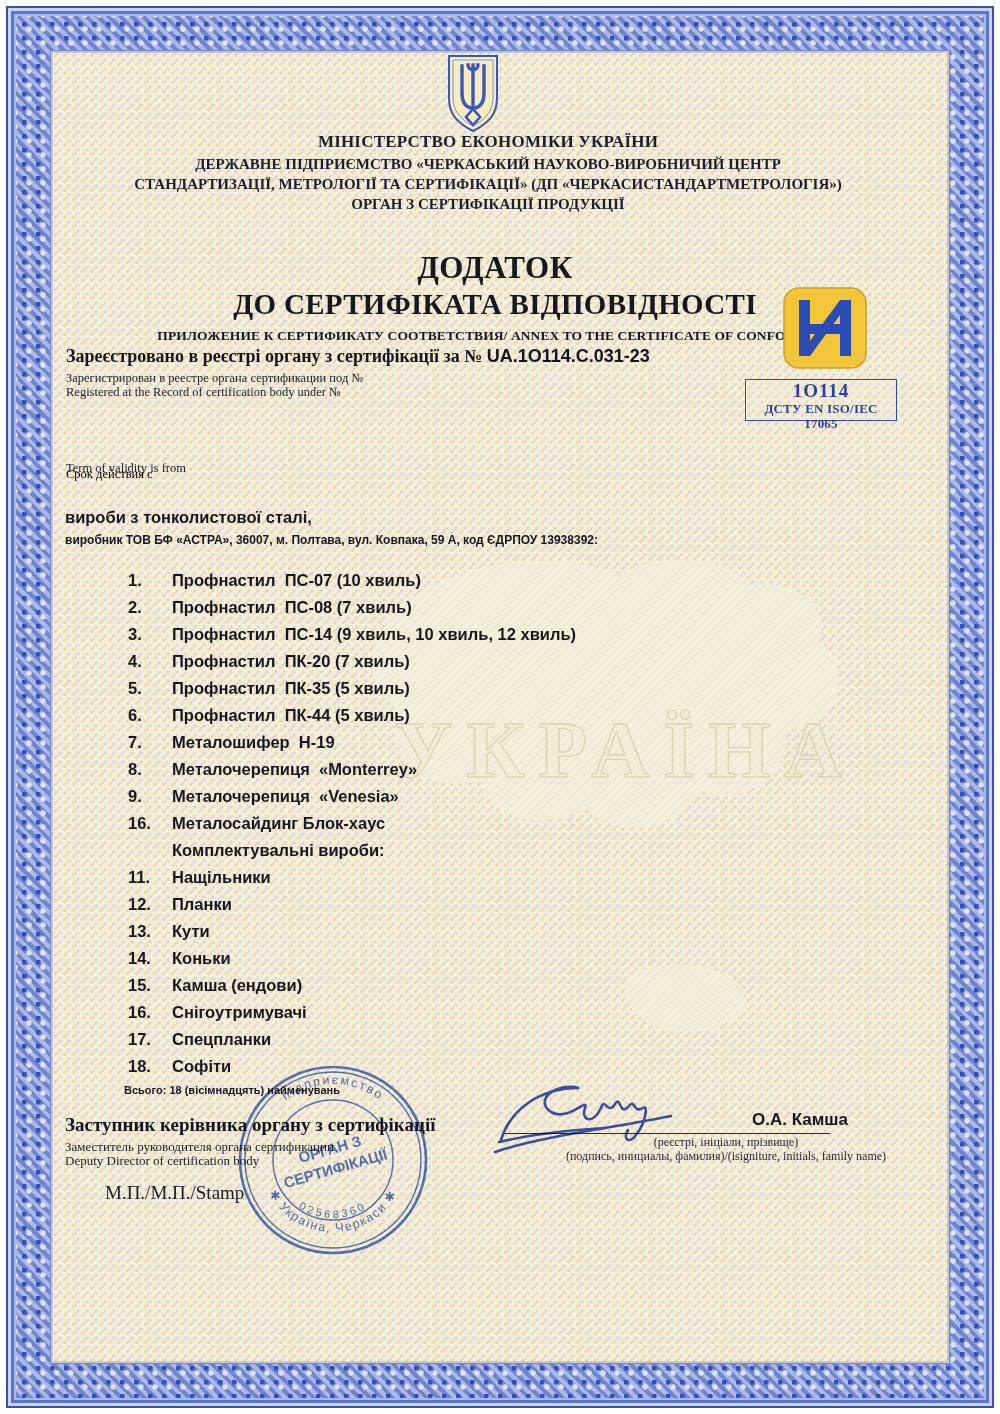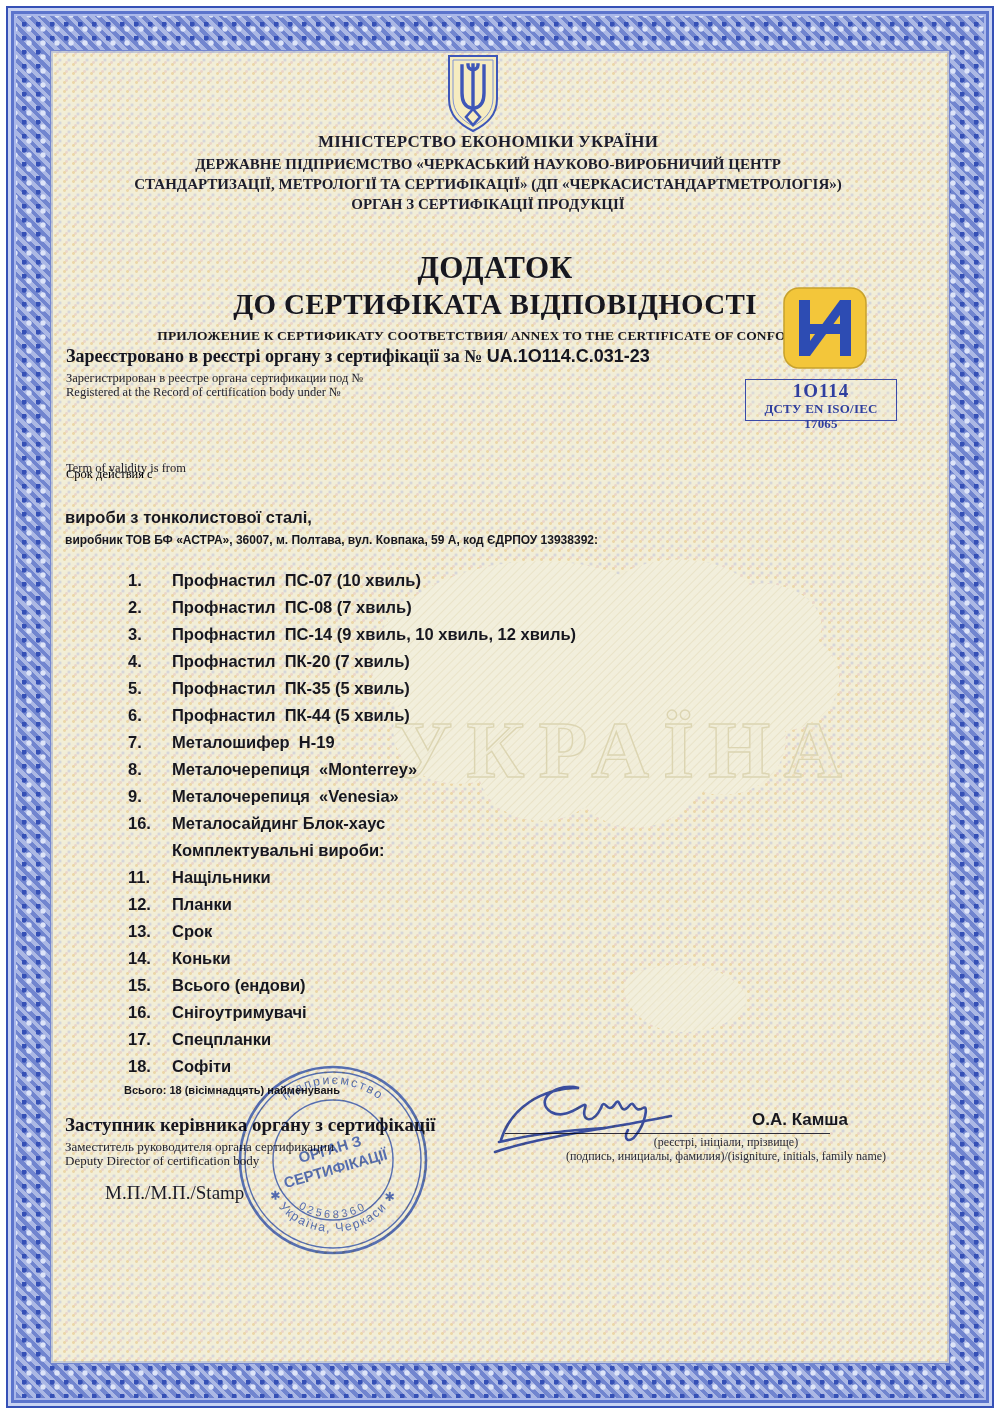--- a/index.html
+++ b/index.html
@@ -214,29 +214,29 @@
     <div class="item sansB" style="top:868px">
         <span class="inum">11.</span>
         <span class="itxt">Нащільники</span>
       </div>
     <div class="item sansB" style="top:895px">
         <span class="inum">12.</span>
         <span class="itxt">Планки</span>
       </div>
     <div class="item sansB" style="top:922px">
         <span class="inum">13.</span>
-        <span class="itxt">Срок</span>
+        <span class="itxt">Кути</span>
       </div>
     <div class="item sansB" style="top:949px">
         <span class="inum">14.</span>
         <span class="itxt">Коньки</span>
       </div>
     <div class="item sansB" style="top:976px">
         <span class="inum">15.</span>
-        <span class="itxt">Всього (ендови)</span>
+        <span class="itxt">Камша (ендови)</span>
       </div>
     <div class="item sansB" style="top:1003px">
         <span class="inum">16.</span>
         <span class="itxt">Снігоутримувачі</span>
       </div>
     <div class="item sansB" style="top:1030px">
         <span class="inum">17.</span>
         <span class="itxt">Спецпланки</span>
       </div>
     <div class="item sansB" style="top:1057px">

